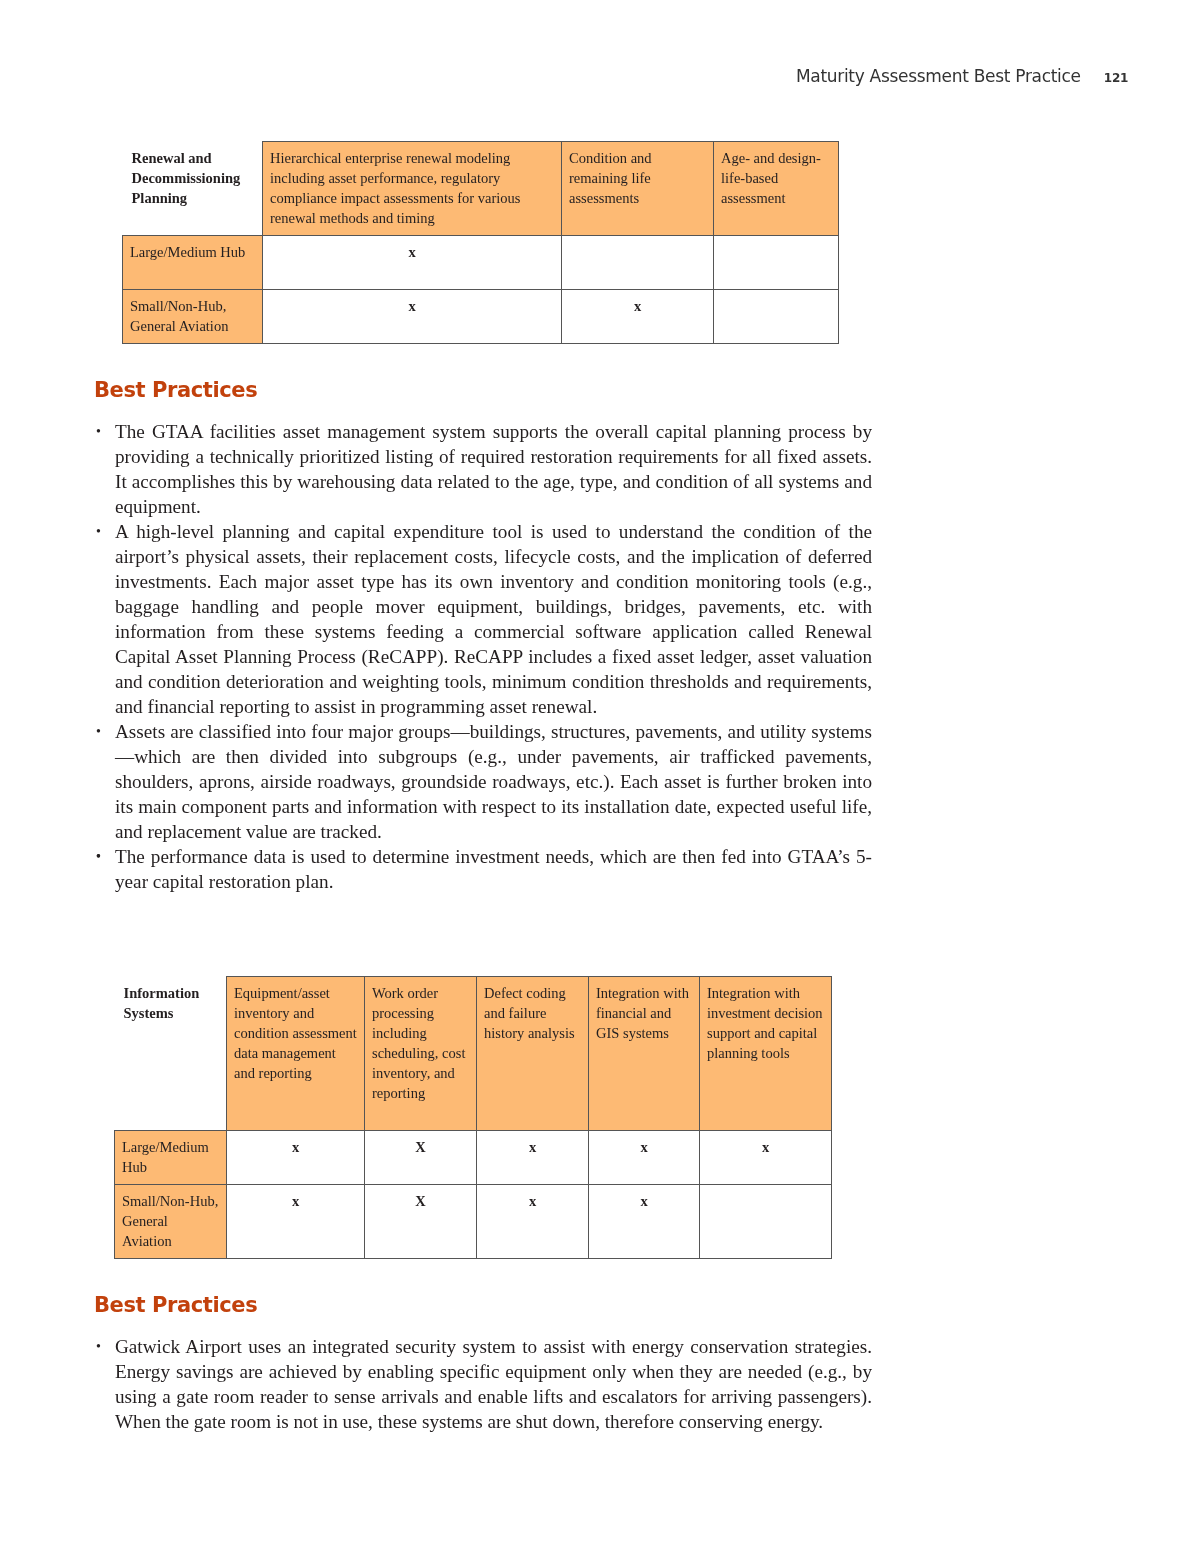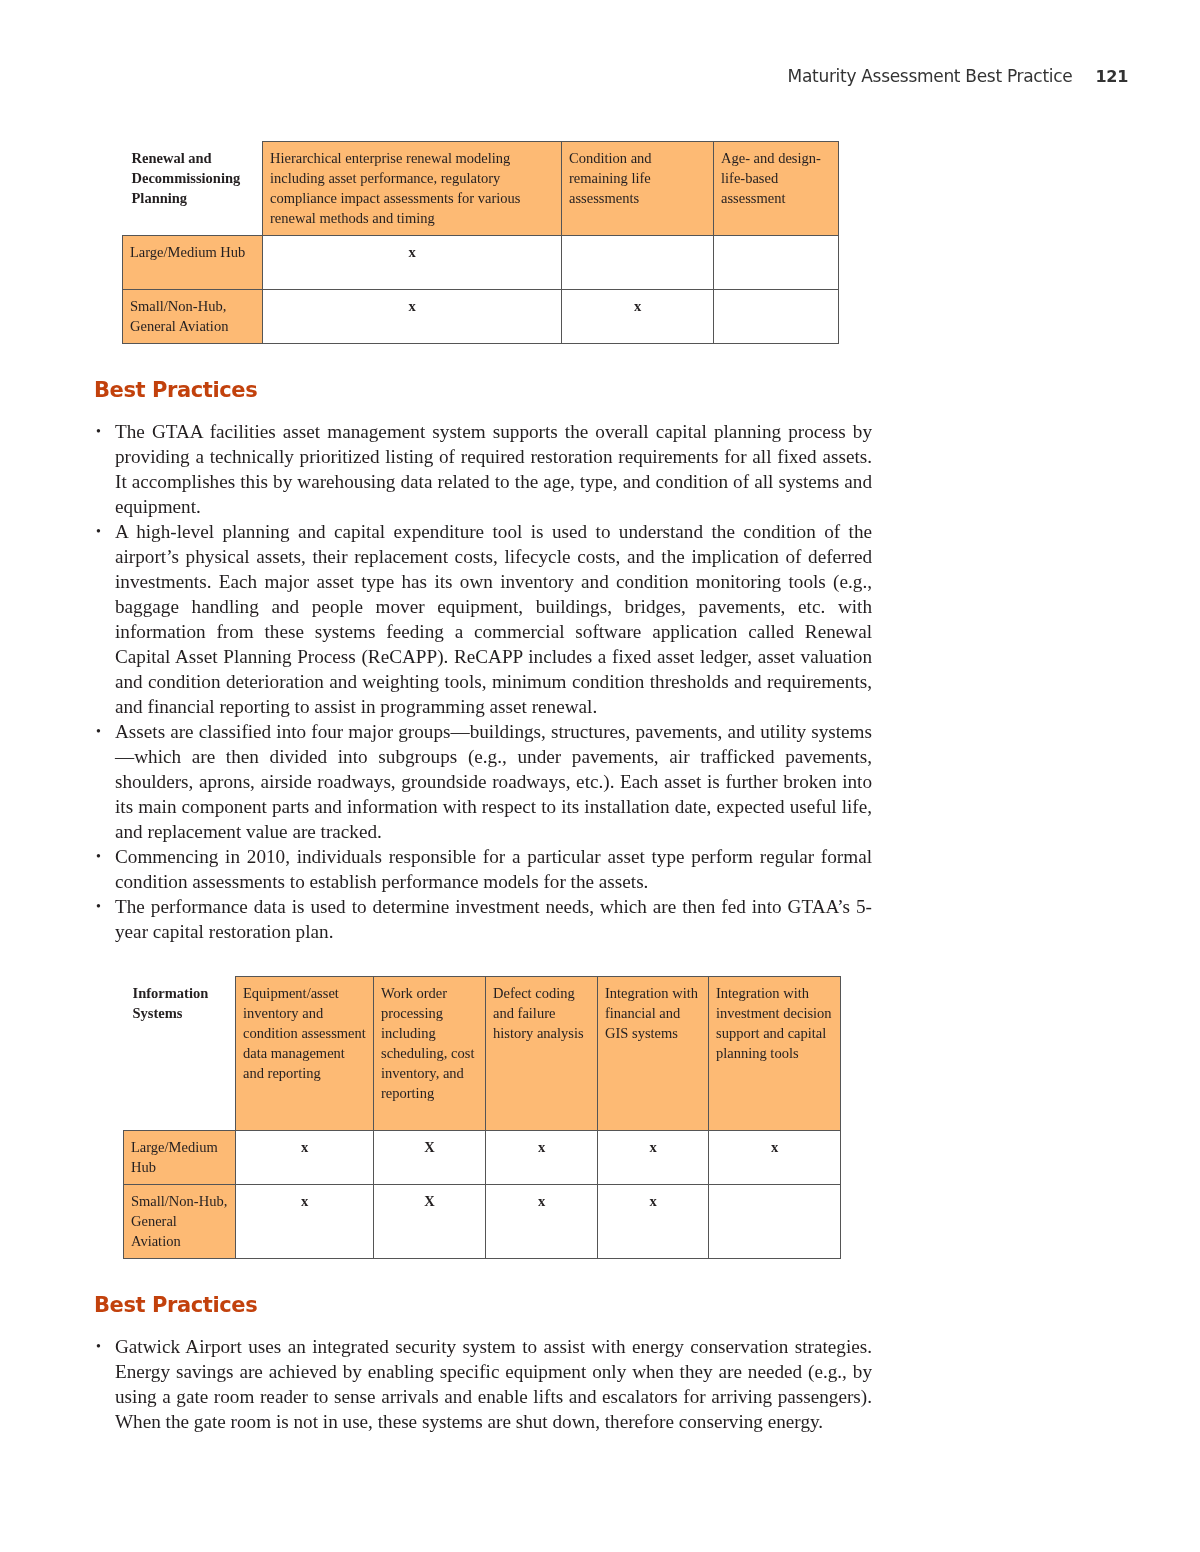--- a/index.html
+++ b/index.html
@@ -4,42 +4,42 @@
   <style>
     html, body { margin: 0; padding: 0; background: #ffffff; }
     body { width: 1200px; height: 1552px; position: relative; overflow: hidden; color: #231f20; }
 
     .running-head {
       position: absolute; top: 66px; right: 72px;
       font-family: "DejaVu Sans", sans-serif; font-size: 17px; color: #333;
       letter-spacing: -0.3px;
     }
     .running-head .title { font-weight: normal; }
-    .running-head .page-num { font-weight: bold; margin-left: 18px; font-size: 16px; }
+    .running-head .page-num { font-weight: bold; margin-left: 18px; font-size: 12px; }
 
     table.maturity {
       position: absolute; border-collapse: collapse;
       font-family: "Liberation Serif", serif; font-size: 14.5px; line-height: 20px;
     }
     table.maturity td { border: 1px solid #555; vertical-align: top; padding: 6px 7px 6px 7px; }
     table.maturity td.corner { border: none; font-weight: bold; }
     table.maturity td.head { background: #fdba74; }
     table.maturity td.mark { text-align: center; font-weight: bold; }
     table.maturity td.rowlabel { background: #fdba74; }
 
     #table-renewal { left: 122px; top: 141px; width: 717px; }
     #table-renewal td.corner { padding-left: 9px; }
     #table-renewal col.c1 { width: 140px; }
     #table-renewal col.c2 { width: 299px; }
     #table-renewal col.c3 { width: 152px; }
     #table-renewal col.c4 { width: 125px; }
     #table-renewal tr.hdr td { height: 81px; }
     #table-renewal tr.row td { height: 41px; }
 
-    #table-info { left: 123px; top: 976px; width: 718px; }
+    #table-info { left: 114px; top: 976px; width: 718px; }
     #table-info td.corner { padding-left: 9px; }
     #table-info col.c1 { width: 112px; }
     #table-info col.c2 { width: 138px; }
     #table-info col.c3 { width: 112px; }
     #table-info col.c4 { width: 112px; }
     #table-info col.c5 { width: 111px; }
     #table-info col.c6 { width: 132px; }
     #table-info tr.hdr td { height: 141px; }
     #table-info tr.row1 td { height: 41px; }
     #table-info tr.row2 td { height: 61px; }
@@ -101,21 +101,21 @@
   </tr>
 </tbody>
   </table>
 
 <h2 class="section-heading" id="heading-1">Best Practices</h2>
 
 <ul class="bullets" id="bullets-1">
   <li><span class="bullet">•</span><span>The GTAA facilities asset management system supports the overall capital planning process by providing a technically prioritized listing of required restoration requirements for all fixed assets. It accomplishes this by warehousing data related to the age, type, and condition of all systems and equipment.</span></li>
   <li><span class="bullet">•</span><span>A high-level planning and capital expenditure tool is used to understand the condition of the airport’s physical assets, their replacement costs, lifecycle costs, and the implication of deferred investments. Each major asset type has its own inventory and condition monitoring tools (e.g., baggage handling and people mover equipment, buildings, bridges, pavements, etc. with information from these systems feeding a commercial software application called Renewal Capital Asset Planning Process (ReCAPP). ReCAPP includes a fixed asset ledger, asset valu­ation and condition deterioration and weighting tools, minimum condition thresholds and requirements, and financial reporting to assist in programming asset renewal.</span></li>
   <li><span class="bullet">•</span><span>Assets are classified into four major groups—buildings, structures, pavements, and utility systems—which are then divided into subgroups (e.g., under pavements, air trafficked pave­ments, shoulders, aprons, airside roadways, groundside roadways, etc.). Each asset is further broken into its main component parts and information with respect to its installation date, expected useful life, and replacement value are tracked.</span></li>
-  <li><span class="bullet">•</span><span>Commencing in 2010, individuals responsible for a particular asset type perform regular for­mal condition assessments to establish performance models for the assets.</span></li>
+  <li><span class="bullet">•</span></li>
   <li><span class="bullet">•</span><span>The performance data is used to determine investment needs, which are then fed into GTAA’s 5-year capital restoration plan.</span></li>
 </ul>
 
 <table class="maturity" id="table-info">
   <colgroup>
       <col class="c1">
       <col class="c2">
       <col class="c3">
       <col class="c4">
       <col class="c5">

